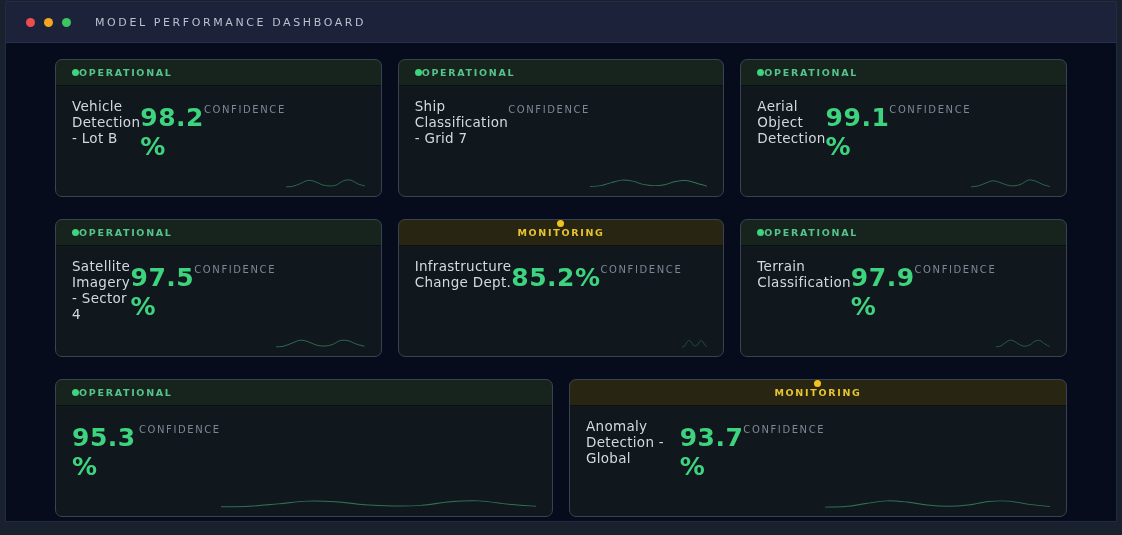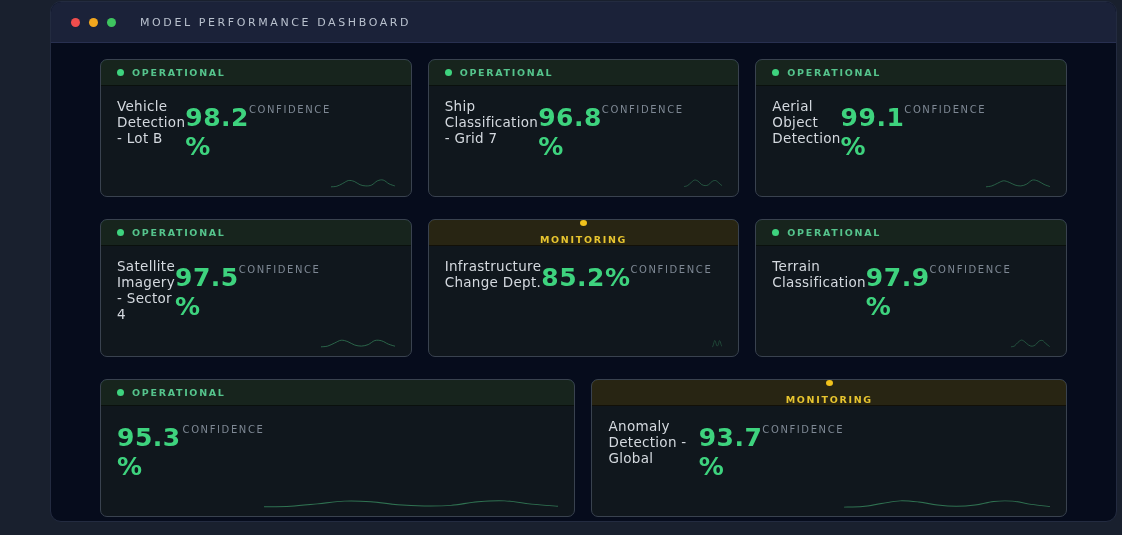--- a/index.html
+++ b/index.html
@@ -6,24 +6,23 @@
   html, body { width: 1122px; height: 535px; overflow: hidden; }
   body {
     background: #19202e;
     font-family: "DejaVu Sans", "Liberation Sans", sans-serif;
     -webkit-font-smoothing: antialiased;
   }
   .window {
     position: absolute;
     left: 5px; right: 5px; top: 1px; bottom: 13px;
     background: #060c1c;
-    border-radius: 11px;
+    border-radius: 1px;
     overflow: hidden;
     border: 1px solid #232b40;
-    margin-left: 45px;
   }
   .titlebar {
     height: 41px;
     background: #1b2239;
     border-bottom: 1px solid #283050;
     display: flex;
     align-items: center;
     padding: 0 20px;
   }
   .lights { display: flex; gap: 9px; align-items: center; }
@@ -50,21 +49,20 @@
     display: flex;
     flex-direction: column;
     overflow: hidden;
   }
   .card.wide { grid-column: span 3; }
   .card-header {
     height: 27px;
     flex: 0 0 27px;
     display: flex;
     align-items: center;
-    gap: 8px;
     padding: 0 16px;
     margin: -1px -1px 0 -1px;
     border: 1px solid transparent;
     border-bottom: 1px solid rgba(0,0,0,0.55);
     border-radius: 7px 7px 0 0;
   }
   .card.operational .card-header {
     background: #17241d;
     border-color: rgba(98, 201, 143, 0.38);
     border-bottom-color: rgba(0,0,0,0.55);
@@ -150,21 +148,20 @@
       </svg>
     </div>
   </div>
       <div class="card operational">
     <div class="card-header">
       <span class="status-dot"></span>
       <span class="status-label">OPERATIONAL</span>
     </div>
     <div class="card-body">
       <div class="card-title">Ship Classification - Grid 7</div>
-      <div class="card-value">96.8 %</div>
       <div class="metric-label">CONFIDENCE</div>
       <svg class="sparkline" viewBox="0 0 100 24" preserveAspectRatio="none">
         <path d="M 0.00 19.84 C 1.52 19.66, 6.06 19.54, 9.09 18.76 C 12.12 17.98, 15.15 16.27, 18.18 15.16 C 21.21 14.05, 24.24 12.40, 27.27 12.10 C 30.30 11.80, 33.33 12.49, 36.36 13.36 C 39.39 14.23, 42.42 16.42, 45.45 17.32 C 48.48 18.22, 51.52 18.70, 54.55 18.76 C 57.58 18.82, 60.61 18.52, 63.64 17.68 C 66.67 16.84, 69.70 14.56, 72.73 13.72 C 75.76 12.88, 78.79 12.28, 81.82 12.64 C 84.85 13.00, 87.88 14.74, 90.91 15.88 C 93.94 17.02, 98.48 18.88, 100.00 19.48"></path>
       </svg>
     </div>
   </div>
       <div class="card operational">
     <div class="card-header">
       <span class="status-dot"></span>
       <span class="status-label">OPERATIONAL</span>

